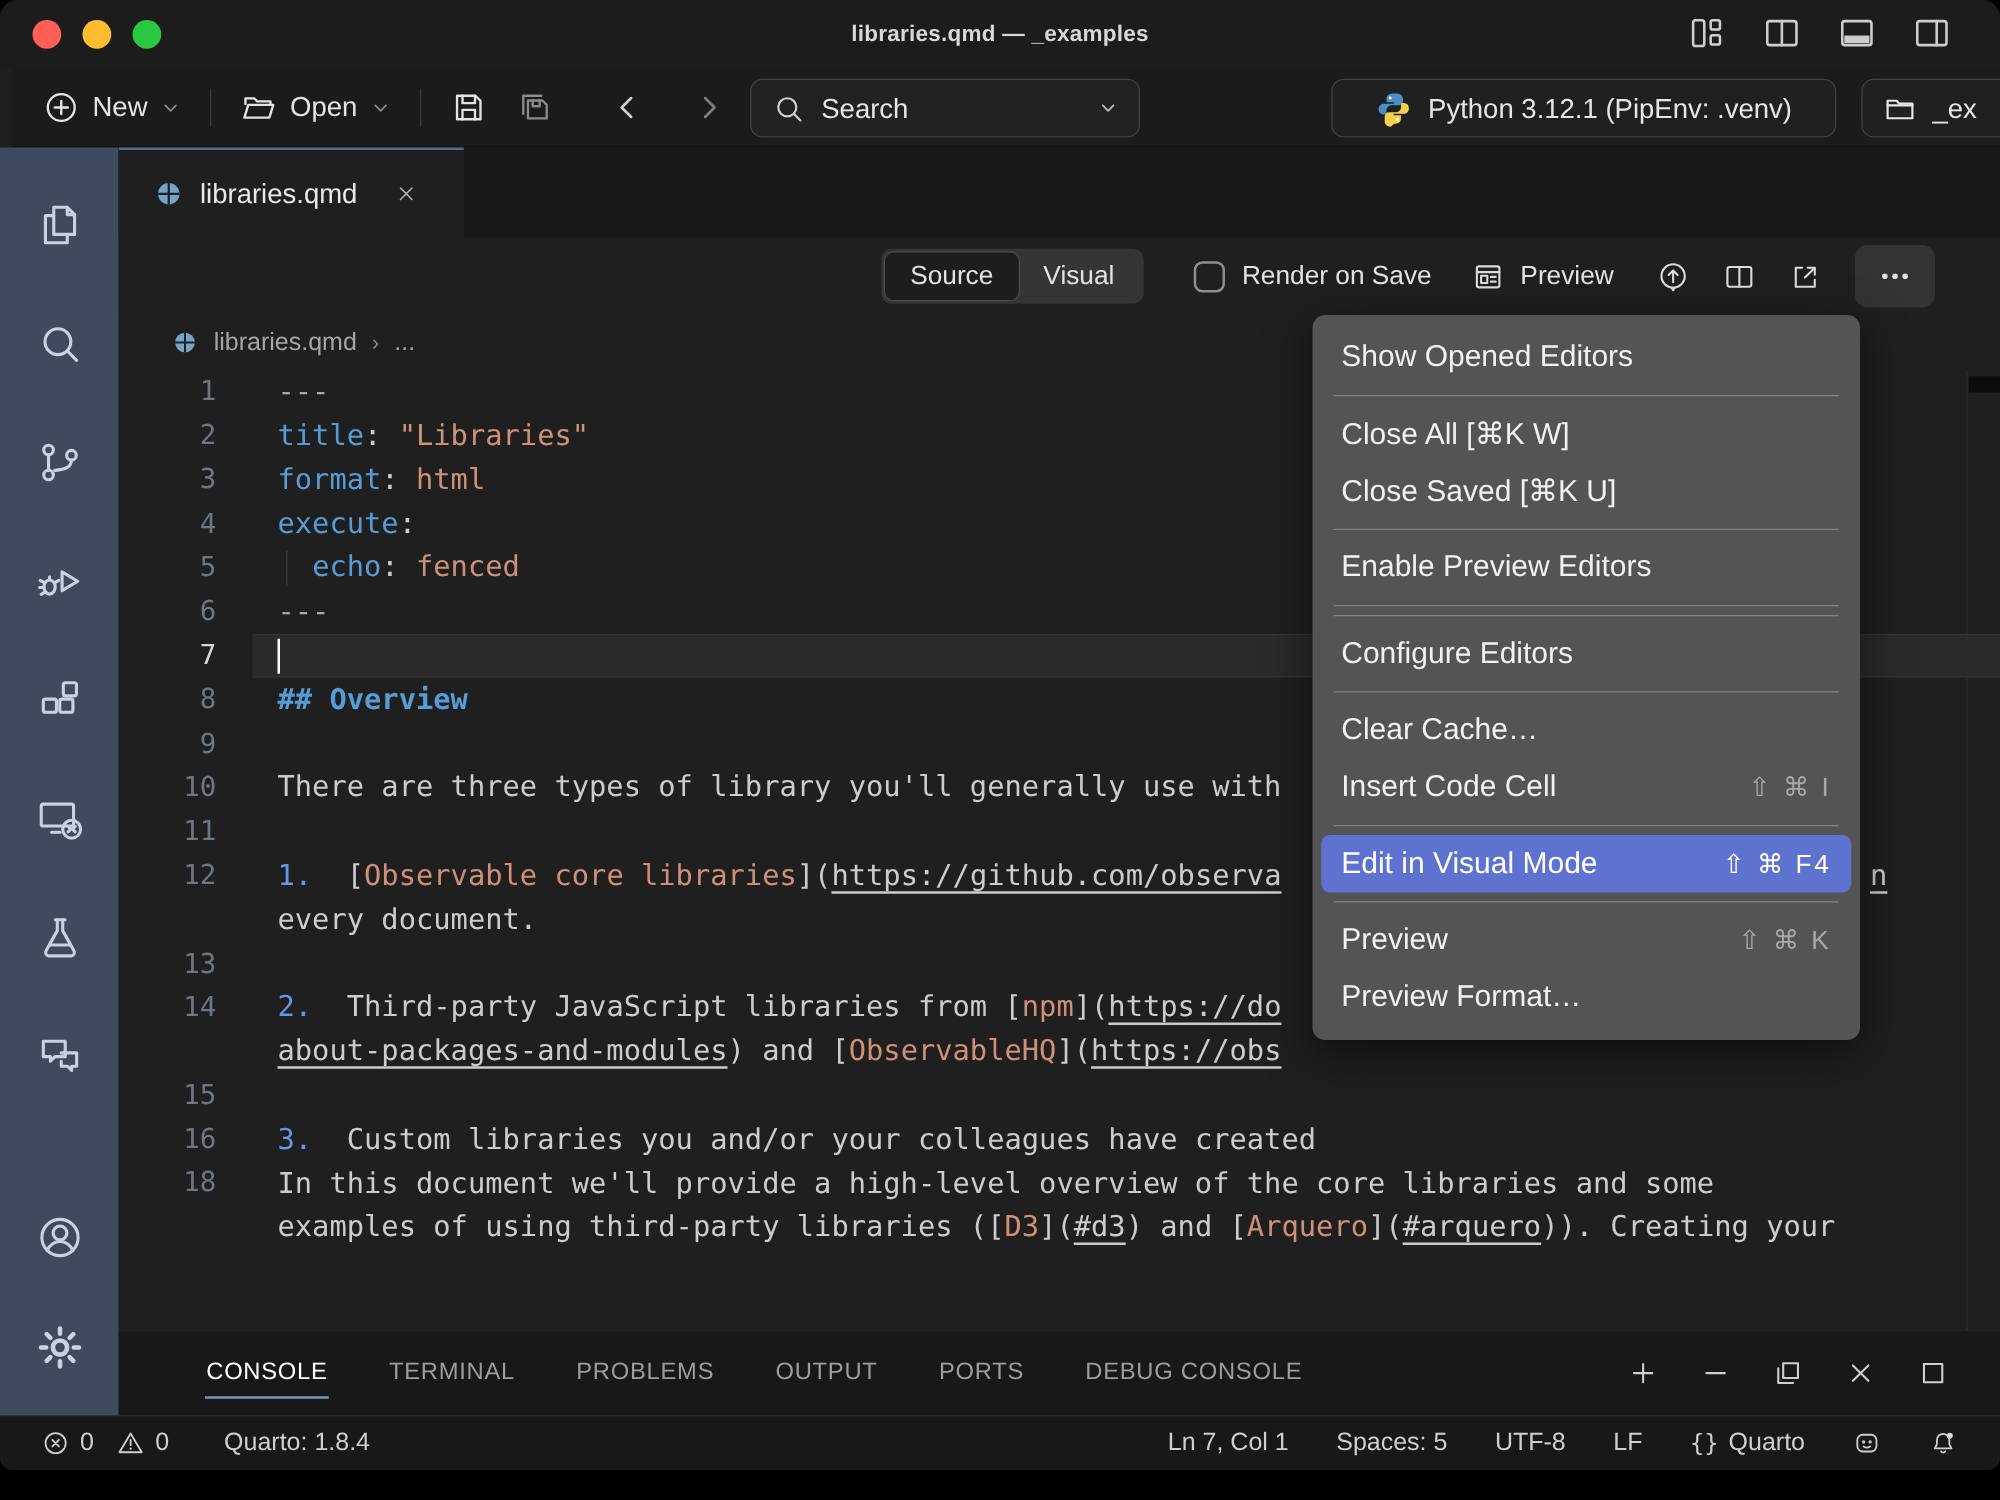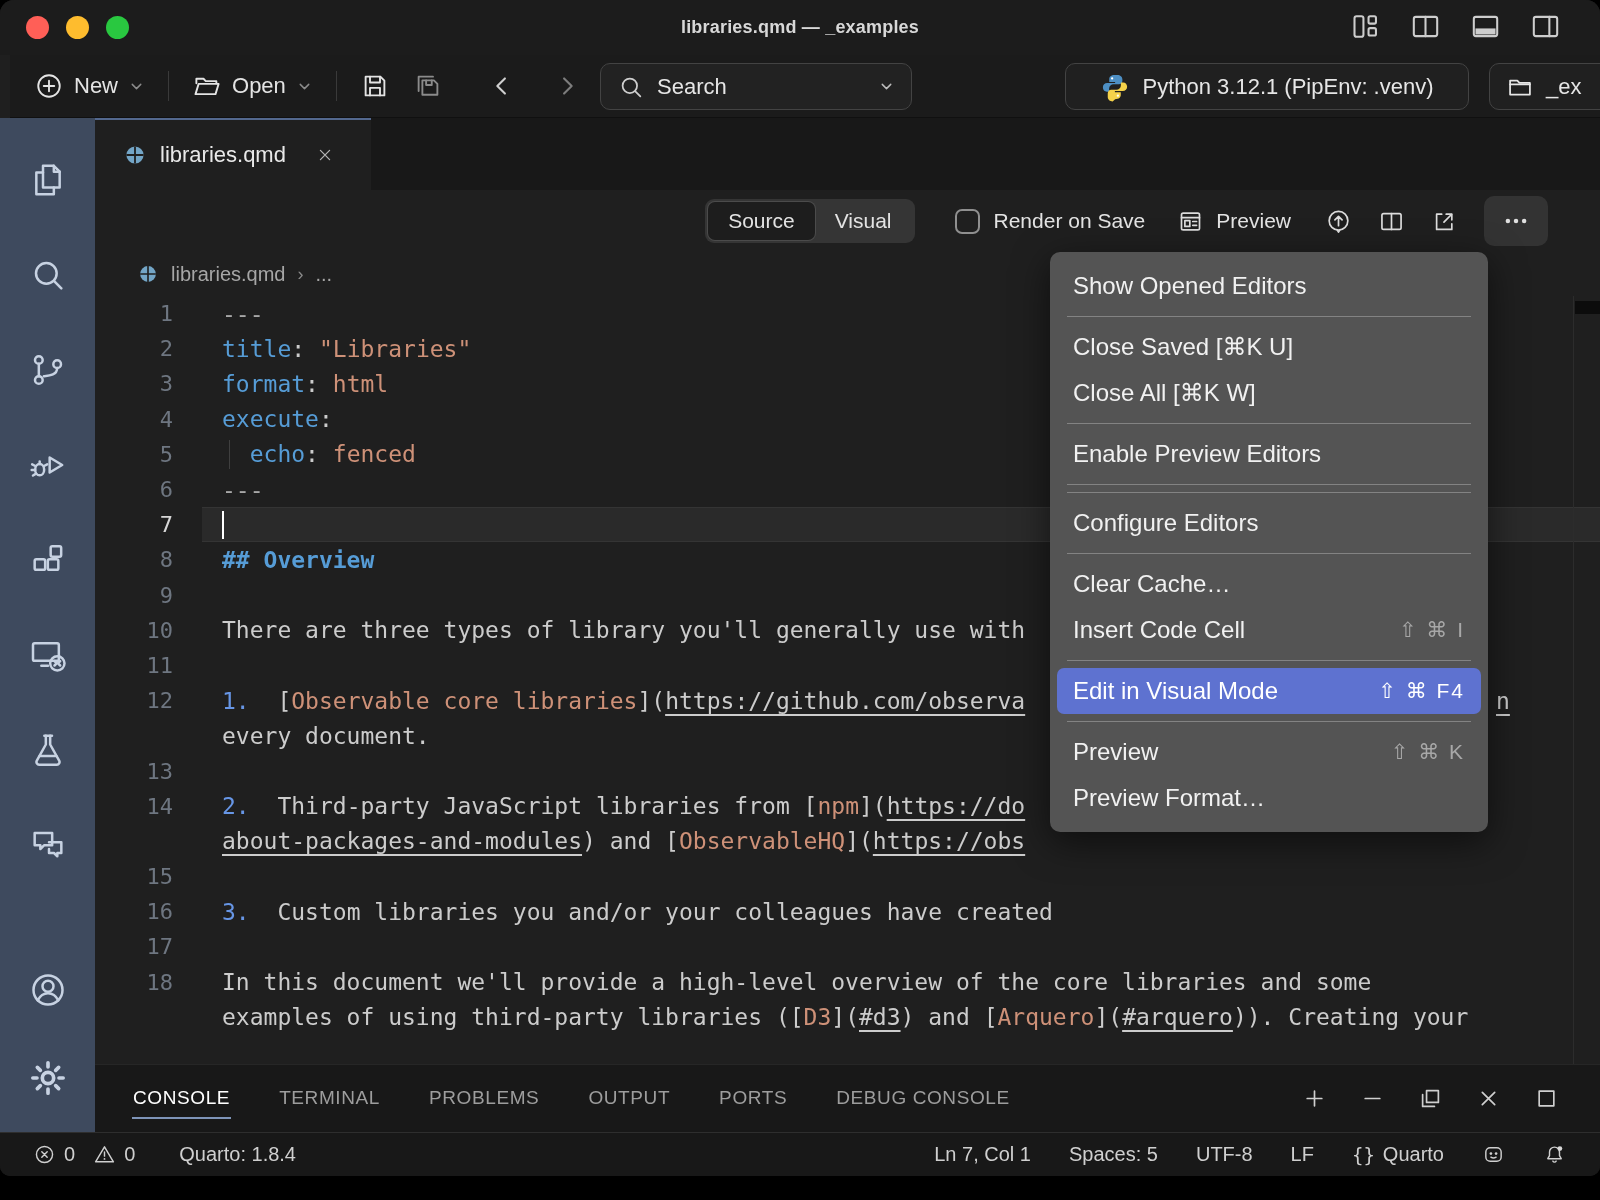--- a/index.html
+++ b/index.html
@@ -75,21 +75,21 @@
   .mi { height:46px; display:flex; align-items:center; padding:0 23px; color:#f1f1f1; font-size:24px; }
   .mi .sc { margin-left:auto; color:#a8a8a8; font-size:21px; letter-spacing:2px; }
   .mi.hl { background:#5e72d0; margin:0 7px; padding:0 16px; border-radius:7px; color:#fff; }
   .mi.hl .sc { color:#fff; }
   .msep { height:1px; background:rgba(255,255,255,.28); margin:7px 17px; }
 
   
   .panel { position:absolute; left:0; right:0; bottom:0; height:68px; background:#181818; border-top:1px solid #262626; display:flex; align-items:center; }
   .ptabs { display:flex; gap:47px; padding-left:37px; font-size:19px; letter-spacing:.6px; color:#9d9d9d; }
   .ptab { padding:8px 1px; }
-  .ptab.on { color:#fff; border-bottom:2px solid #7e94b8; }
+  .ptab.on { color:#fff; border-bottom:2px solid #7e94b8;margin-left:32px; }
   .pacts { margin-left:auto; display:flex; gap:31px; padding-right:40px; color:#cfcfcf; }
   .pacts .i { width:27px; height:27px; }
 
   
   .statusbar { position:absolute; left:0; right:0; bottom:0; height:44px; background:#181818; border-top:1px solid #2e2e2e; display:flex; align-items:center; color:#cfcfcf; font-size:20px; }
   .st-left { display:flex; align-items:center; gap:9px; padding-left:33px; }
   .st-item { display:flex; align-items:center; gap:8px; }
   .st-gap { width:26px; }
   .st-right { margin-left:auto; display:flex; align-items:center; gap:38px; padding-right:34px; }
   .sico { width:23px; height:23px; }
@@ -450,24 +450,20 @@
         </div>
         <div class="row">
           <span class="ln">15</span>
           <span class="txt"></span>
         </div>
         <div class="row">
           <span class="ln">16</span>
           <span class="txt"><span class="c-n">3.</span><span class="c-p">  Custom libraries you and/or your colleagues have created</span></span>
         </div>
         <div class="row">
-          <span class="ln">17</span>
-          <span class="txt"></span>
-        </div>
-        <div class="row">
           <span class="ln">18</span>
           <span class="txt"><span class="c-p">In this document we'll provide a high-level overview of the core libraries and some</span></span>
         </div>
         <div class="row">
           <span class="ln"></span>
           <span class="txt"><span class="c-p">examples of using third-party libraries ([</span><span class="c-s">D3</span><span class="c-p">](</span><span class="c-u">#d3</span><span class="c-p">) and [</span><span class="c-s">Arquero</span><span class="c-p">](</span><span class="c-u">#arquero</span><span class="c-p">)). Creating your</span></span>
         </div>
       </div>
     <div class="sbtrack">
         <div class="sbthumb"></div>
@@ -512,24 +508,24 @@
         </div>
     </div>
   </div>
 
   <div class="ctx" id="ctx">
       <div class="mi">
         <span>Show Opened Editors</span>
       </div>
       <div class="msep"></div>
       <div class="mi">
+        <span>Close All [⌘K W]</span>
+      </div>
+      <div class="mi">
         <span>Close Saved [⌘K U]</span>
-      </div>
-      <div class="mi">
-        <span>Close All [⌘K W]</span>
       </div>
       <div class="msep"></div>
       <div class="mi">
         <span>Enable Preview Editors</span>
       </div>
       <div class="msep"></div>
       <div class="msep"></div>
       <div class="mi">
         <span>Configure Editors</span>
       </div>

